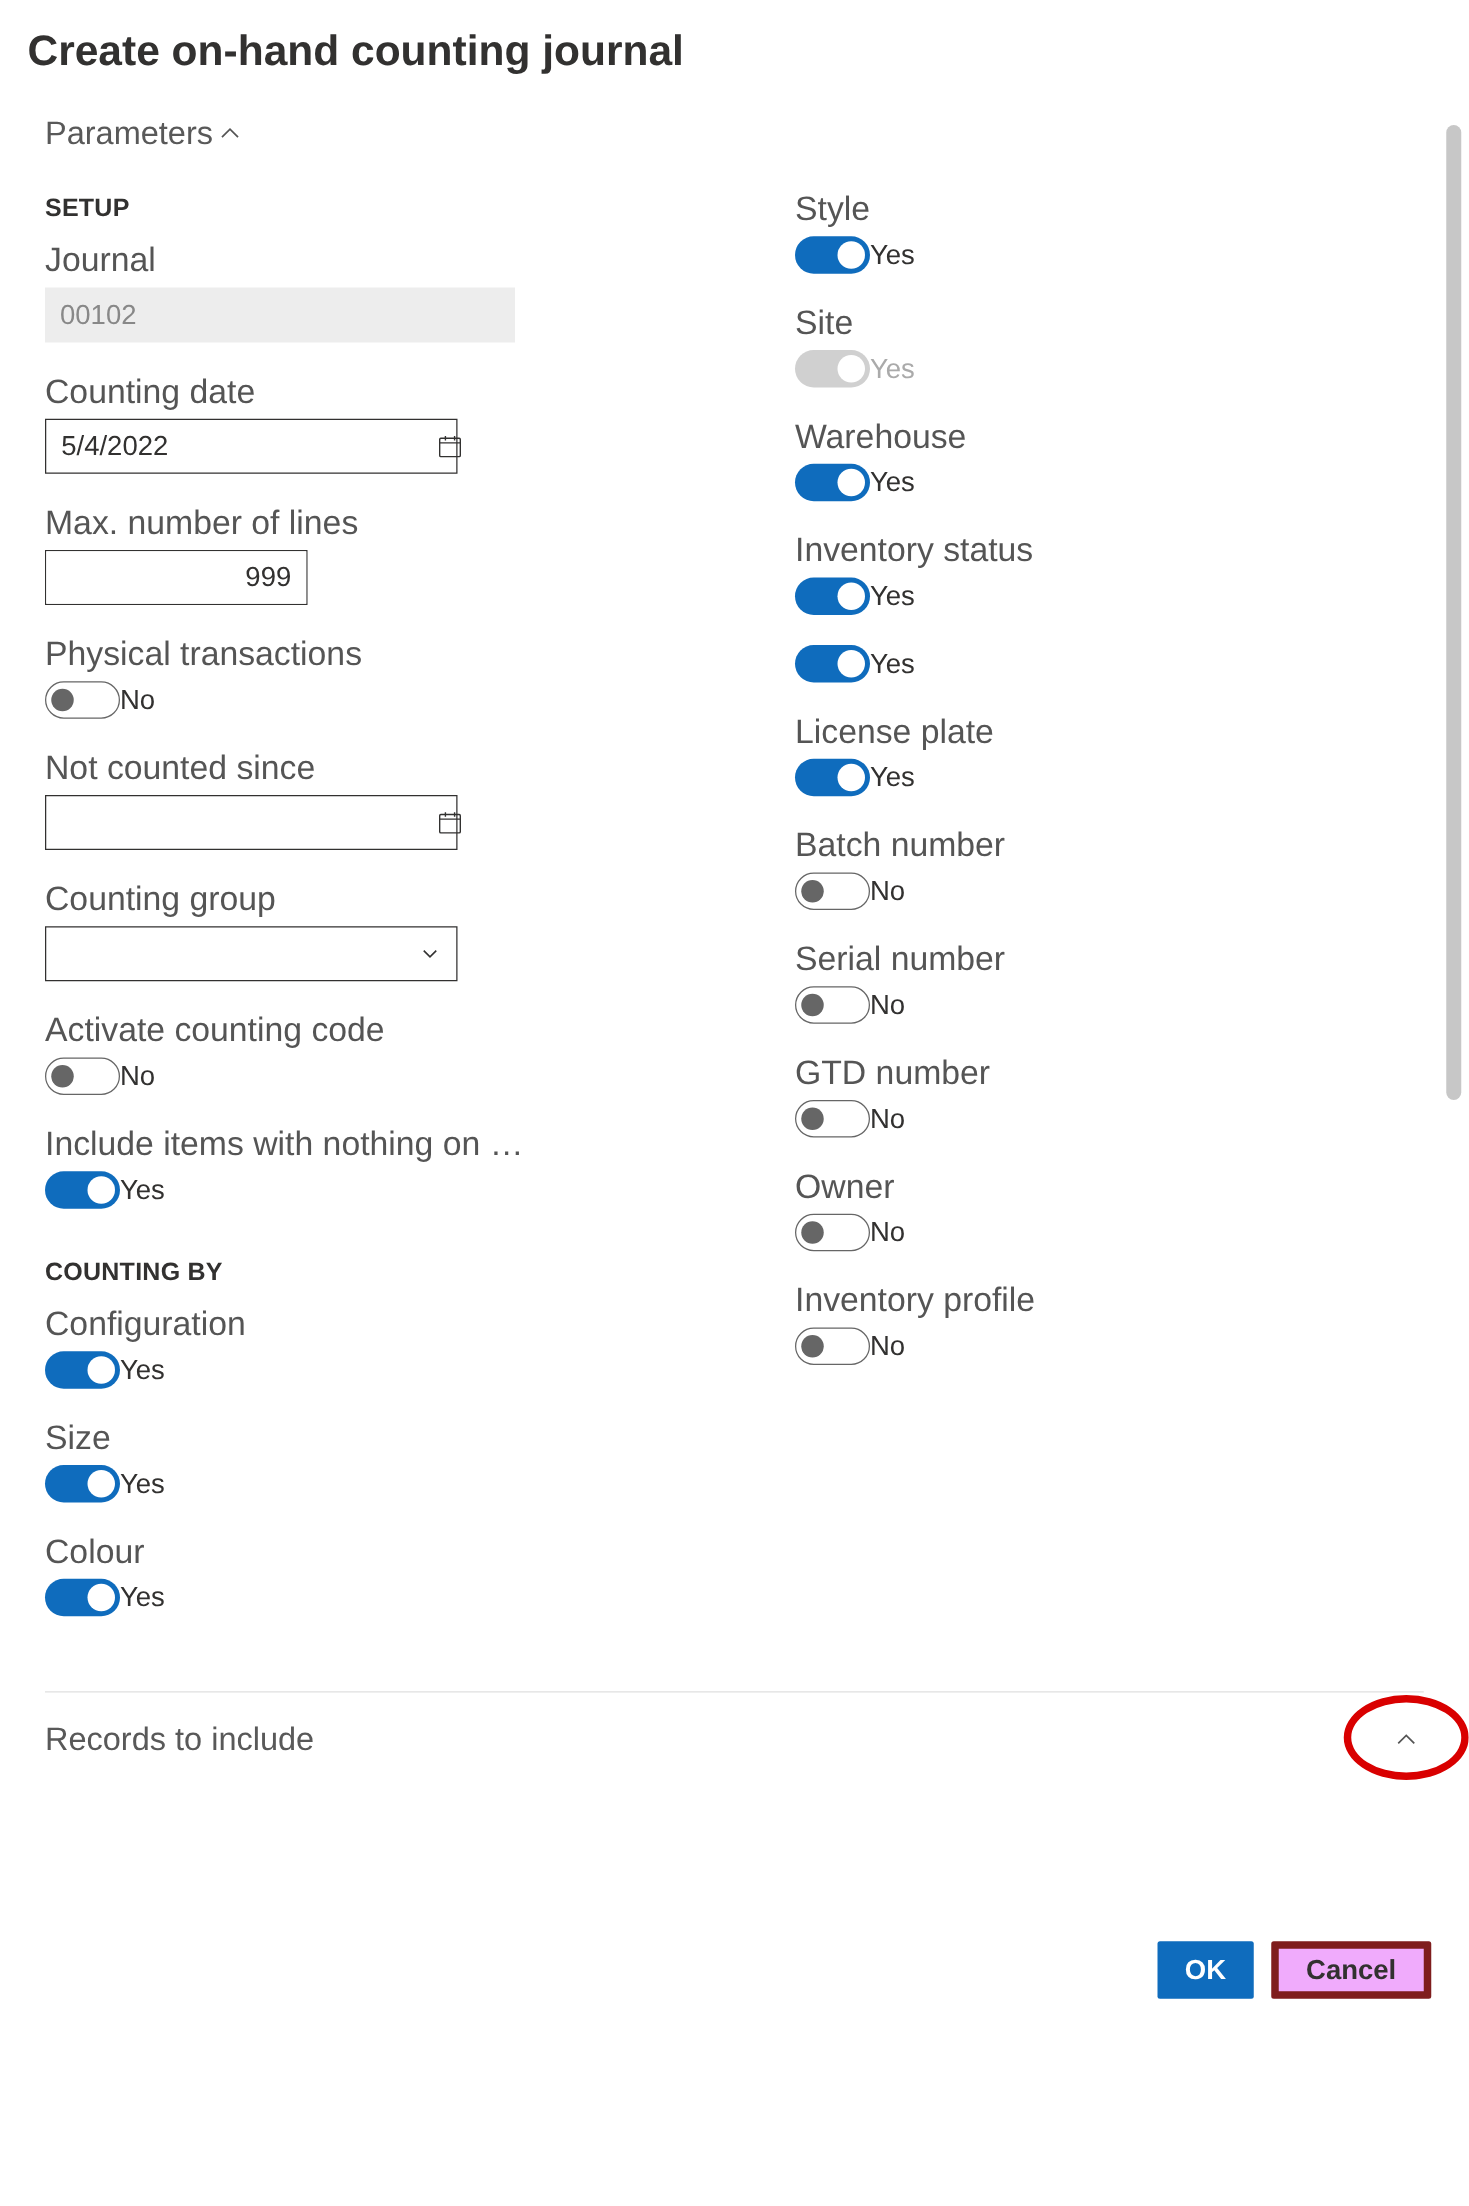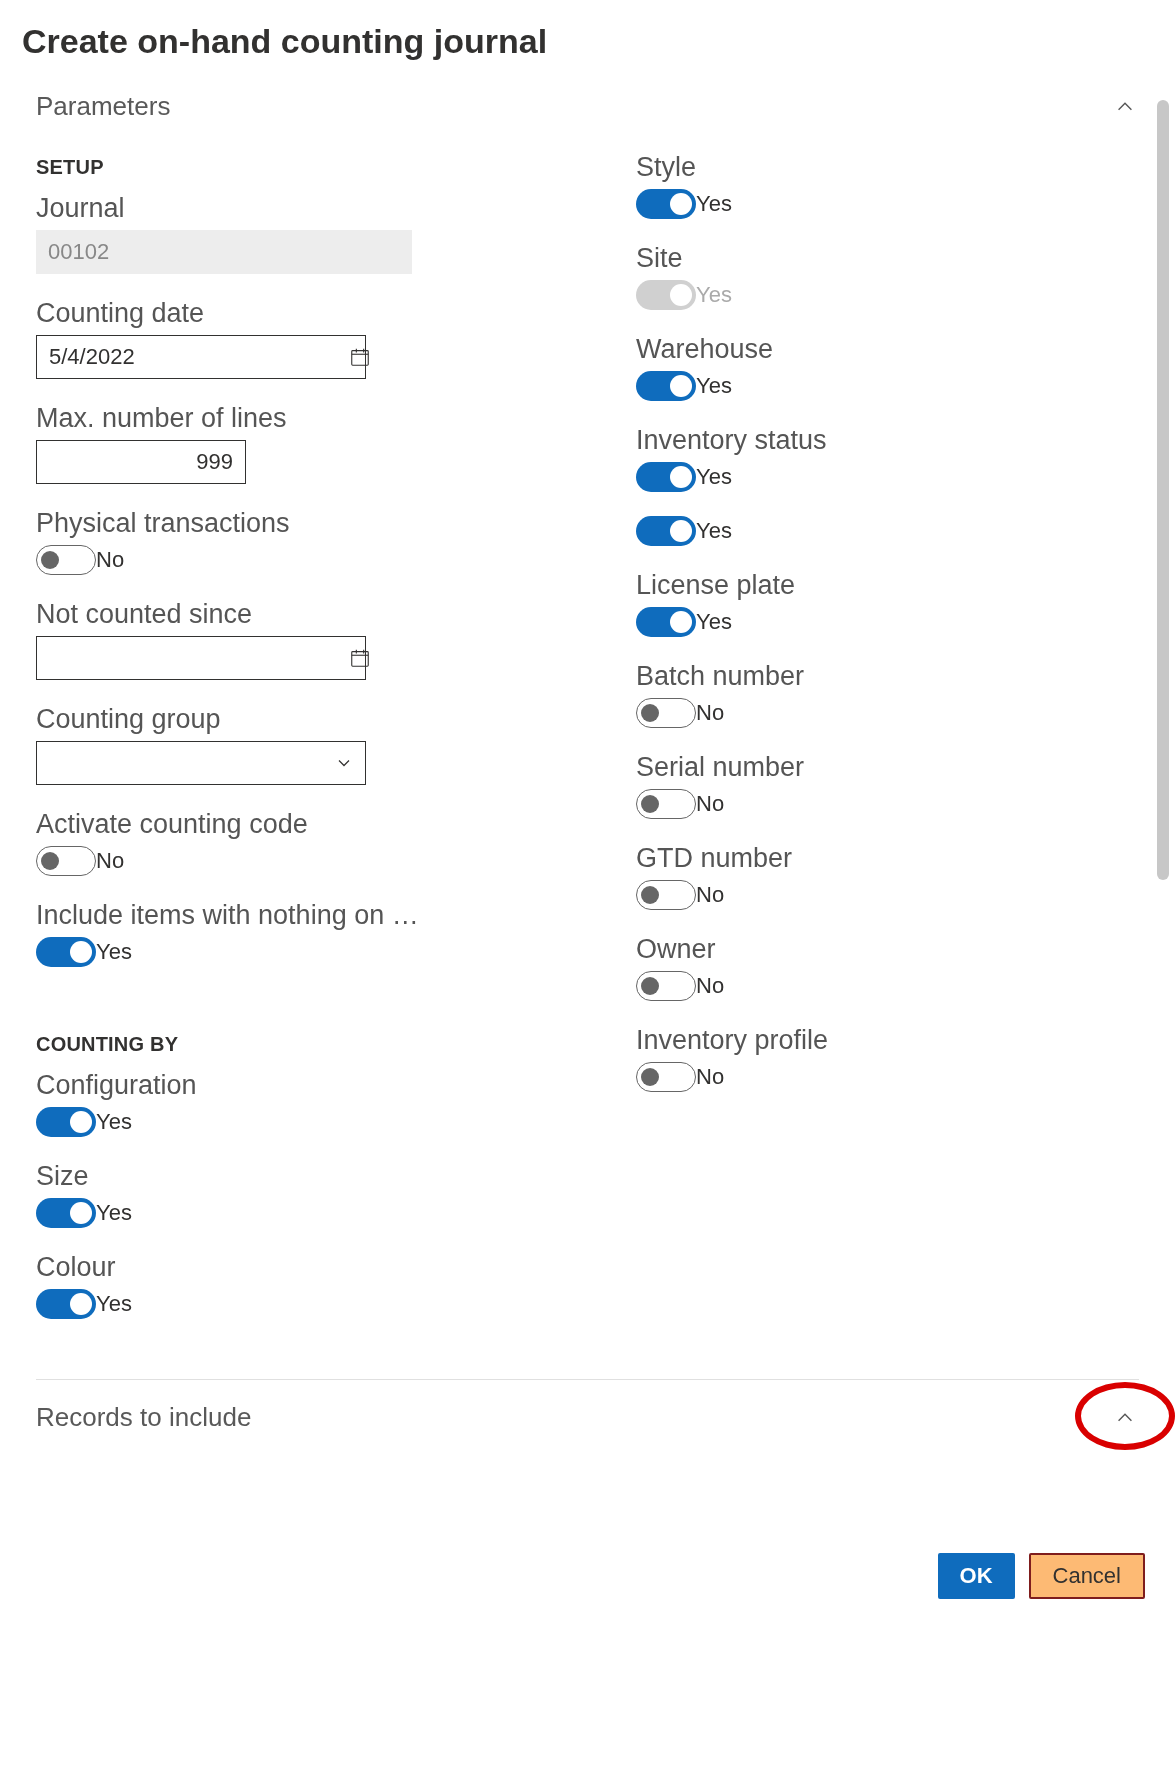--- a/index.html
+++ b/index.html
@@ -15,21 +15,20 @@
     font-size: 34px;
     font-weight: 600;
     padding: 22px 22px 8px 22px;
     color: #323130;
   }
   .content {
     padding: 0 30px 0 30px;
   }
   .section-header {
     display: flex;
-    justify-content: space-between;
     align-items: center;
     padding: 22px 6px 18px 6px;
   }
   .section-header .title {
     font-size: 26px;
     color: #595959;
     font-weight: 400;
   }
   .chevron {
     width: 28px;
@@ -217,23 +216,24 @@
     align-items: center;
     justify-content: center;
   }
   .btn-primary {
     background: #0f6cbd;
     color: #fff;
     border: none;
     font-weight: 600;
   }
   .btn-secondary {
-    background: #fdba74;
-    color: #323130;
-    border: 2px solid #7f1d1d;
+    background: #f0abfc;
+    color: #323130;
+    border: 6px solid #7f1d1d;
+    font-weight: bold;
   }
 </style>
 </head>
 <body>
 
 <h1 class="page-title">Create on-hand counting journal</h1>
 
 <div class="content">
 
   <div class="section-header">
@@ -327,21 +327,21 @@
       <div class="field">
         <div class="field-label section-title-ellipsis">Include items with nothing on …</div>
         <div class="toggle-row">
           <div class="toggle on">
               <div class="knob"></div>
             </div>
           <div class="toggle-label">Yes</div>
         </div>
       </div>
 
-      <div class="group-title" style="margin-top:66px">COUNTING BY</div>
+      <div class="group-title" style="margin-top:40px">COUNTING BY</div>
 
       <div class="field">
         <div class="field-label">Configuration</div>
         <div class="toggle-row">
           <div class="toggle on">
               <div class="knob"></div>
             </div>
           <div class="toggle-label">Yes</div>
         </div>
       </div>

